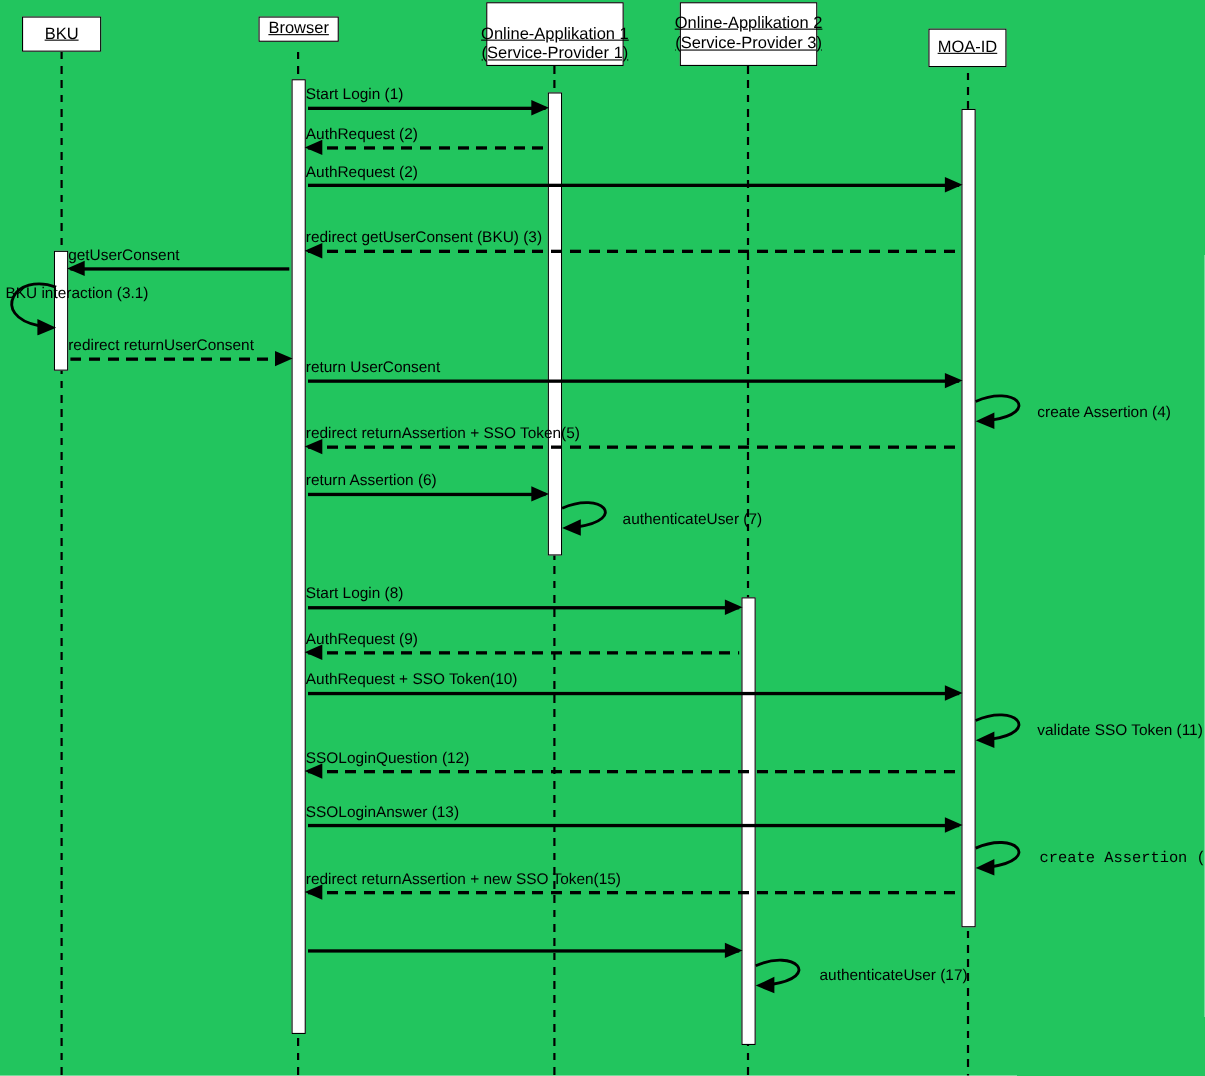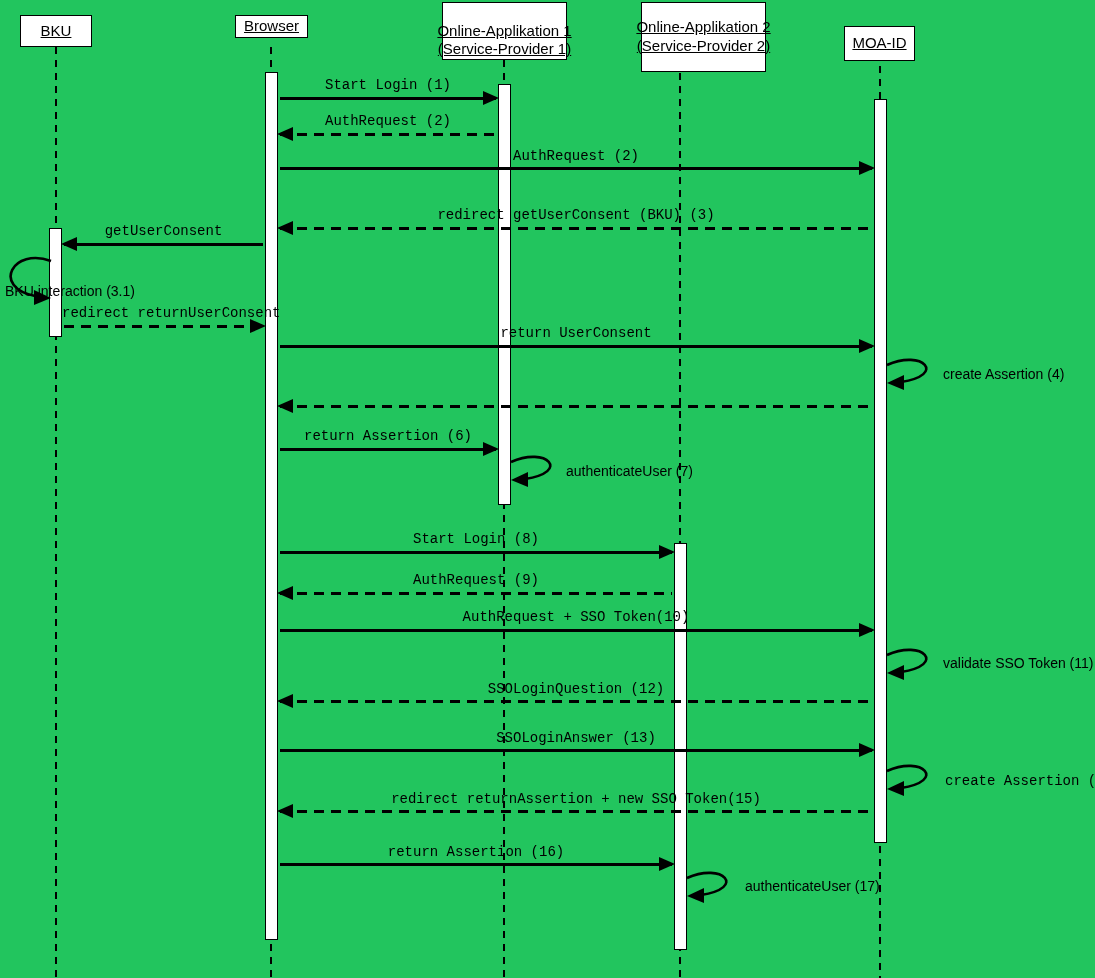--- a/index.html
+++ b/index.html
@@ -26,21 +26,21 @@
   
   .msg{position:absolute;height:14px;z-index:3;}
   .msg .line{position:absolute;left:2px;right:2px;top:5.5px;height:3px;}
   .msg.solid .line{background:#000;}
   .msg.dashed .line{background:repeating-linear-gradient(90deg,#000 0 10px,transparent 10px 17px);}
   .head{position:absolute;top:0;width:0;height:0;border-top:7px solid transparent;border-bottom:7px solid transparent;}
   .head.r{right:-1px;border-left:16px solid #000;}
   .head.l{left:-1px;border-right:16px solid #000;}
   
   .mlabel{
-    position:absolute;font-size:14px;text-align:center;white-space:nowrap;z-index:4;line-height:18px;font-family:Liberation Mono, monospace;
+    position:absolute;font-size:14px;text-align:left;white-space:nowrap;z-index:4;line-height:18px;
   }
   
   .loop{position:absolute;z-index:3;}
   .llabel{position:absolute;font-size:14px;white-space:nowrap;z-index:4;line-height:18px;}
 </style>
 </head>
 <body>
 
 <div class="canvas">
 
@@ -59,23 +59,23 @@
   <div class="actor" style="left:20px;top:15px;width:72px;height:32px;">
     <span class="aname">BKU</span>
   </div>
   <div class="actor" style="left:235px;top:15px;width:73px;height:23px;justify-content:center;">
     <span class="aname">Browser</span>
   </div>
   <div class="actor" style="left:442px;top:2px;width:125px;height:58px;justify-content:flex-end;">
     <span class="aname">Online-Applikation 1</span>
     <span class="aname">(Service-Provider 1)</span>
   </div>
-  <div class="actor" style="left:641px;top:2px;width:125px;height:70px;">
+  <div class="actor" style="left:618px;top:2px;width:125px;height:58px;">
     <span class="aname">Online-Applikation 2</span>
-    <span class="aname">(Service-Provider 2)</span>
+    <span class="aname">(Service-Provider 3)</span>
   </div>
   <div class="actor" style="left:844px;top:26px;width:71px;height:35px;">
     <span class="aname">MOA-ID</span>
   </div>
 
   <div class="msg solid" style="left:278px;top:91px;width:220px;">
       <div class="line"></div>
       <div class="head r"></div>
     </div>
   <div class="mlabel" style="left:278px;top:76px;width:220px;">Start Login (1)</div>
@@ -113,20 +113,21 @@
   <div class="msg solid" style="left:278px;top:339px;width:596px;">
       <div class="line"></div>
       <div class="head r"></div>
     </div>
   <div class="mlabel" style="left:278px;top:324px;width:596px;">return UserConsent</div>
 
   <div class="msg dashed" style="left:278px;top:399px;width:596px;">
       <div class="line"></div>
       <div class="head l"></div>
     </div>
+  <div class="mlabel" style="left:278px;top:384px;width:596px;">redirect returnAssertion + SSO Token(5)</div>
 
   <div class="msg solid" style="left:278px;top:442px;width:220px;">
       <div class="line"></div>
       <div class="head r"></div>
     </div>
   <div class="mlabel" style="left:278px;top:427px;width:220px;">return Assertion (6)</div>
 
   <div class="msg solid" style="left:278px;top:545px;width:396px;">
       <div class="line"></div>
       <div class="head r"></div>
@@ -160,27 +161,26 @@
   <div class="msg dashed" style="left:278px;top:804px;width:596px;">
       <div class="line"></div>
       <div class="head l"></div>
     </div>
   <div class="mlabel" style="left:278px;top:790px;width:596px;">redirect returnAssertion + new SSO Token(15)</div>
 
   <div class="msg solid" style="left:278px;top:857px;width:396px;">
       <div class="line"></div>
       <div class="head r"></div>
     </div>
-  <div class="mlabel" style="left:278px;top:843px;width:396px;">return Assertion (16)</div>
 
   <svg class="loop" style="left:1px;top:255px;" width="52" height="50" viewBox="0 0 52 50">
     <path d="M50,6 C12,-8 -10,32 34,41" fill="none" stroke="#000" stroke-width="2.6"></path>
     <polygon points="50,43 33,35 33,50" fill="#000"></polygon>
   </svg>
-  <div class="llabel" style="left:5px;top:282px;text-align:right;">BKU interaction (3.1)</div>
+  <div class="llabel" style="left:5px;top:257px;text-align:right;">BKU interaction (3.1)</div>
 
   <svg class="loop" style="left:885px;top:357px;" width="56" height="34" viewBox="0 0 56 34">
     <path d="M2,8 C38,-8 62,18 16,25" fill="none" stroke="#000" stroke-width="2.6"></path>
     <polygon points="2,26 19,18 19,33" fill="#000"></polygon>
   </svg>
   <div class="llabel" style="left:943px;top:365px;">create Assertion (4)</div>
 
   <svg class="loop" style="left:509px;top:454px;" width="56" height="34" viewBox="0 0 56 34">
     <path d="M2,8 C38,-8 62,18 16,25" fill="none" stroke="#000" stroke-width="2.6"></path>
     <polygon points="2,26 19,18 19,33" fill="#000"></polygon>

